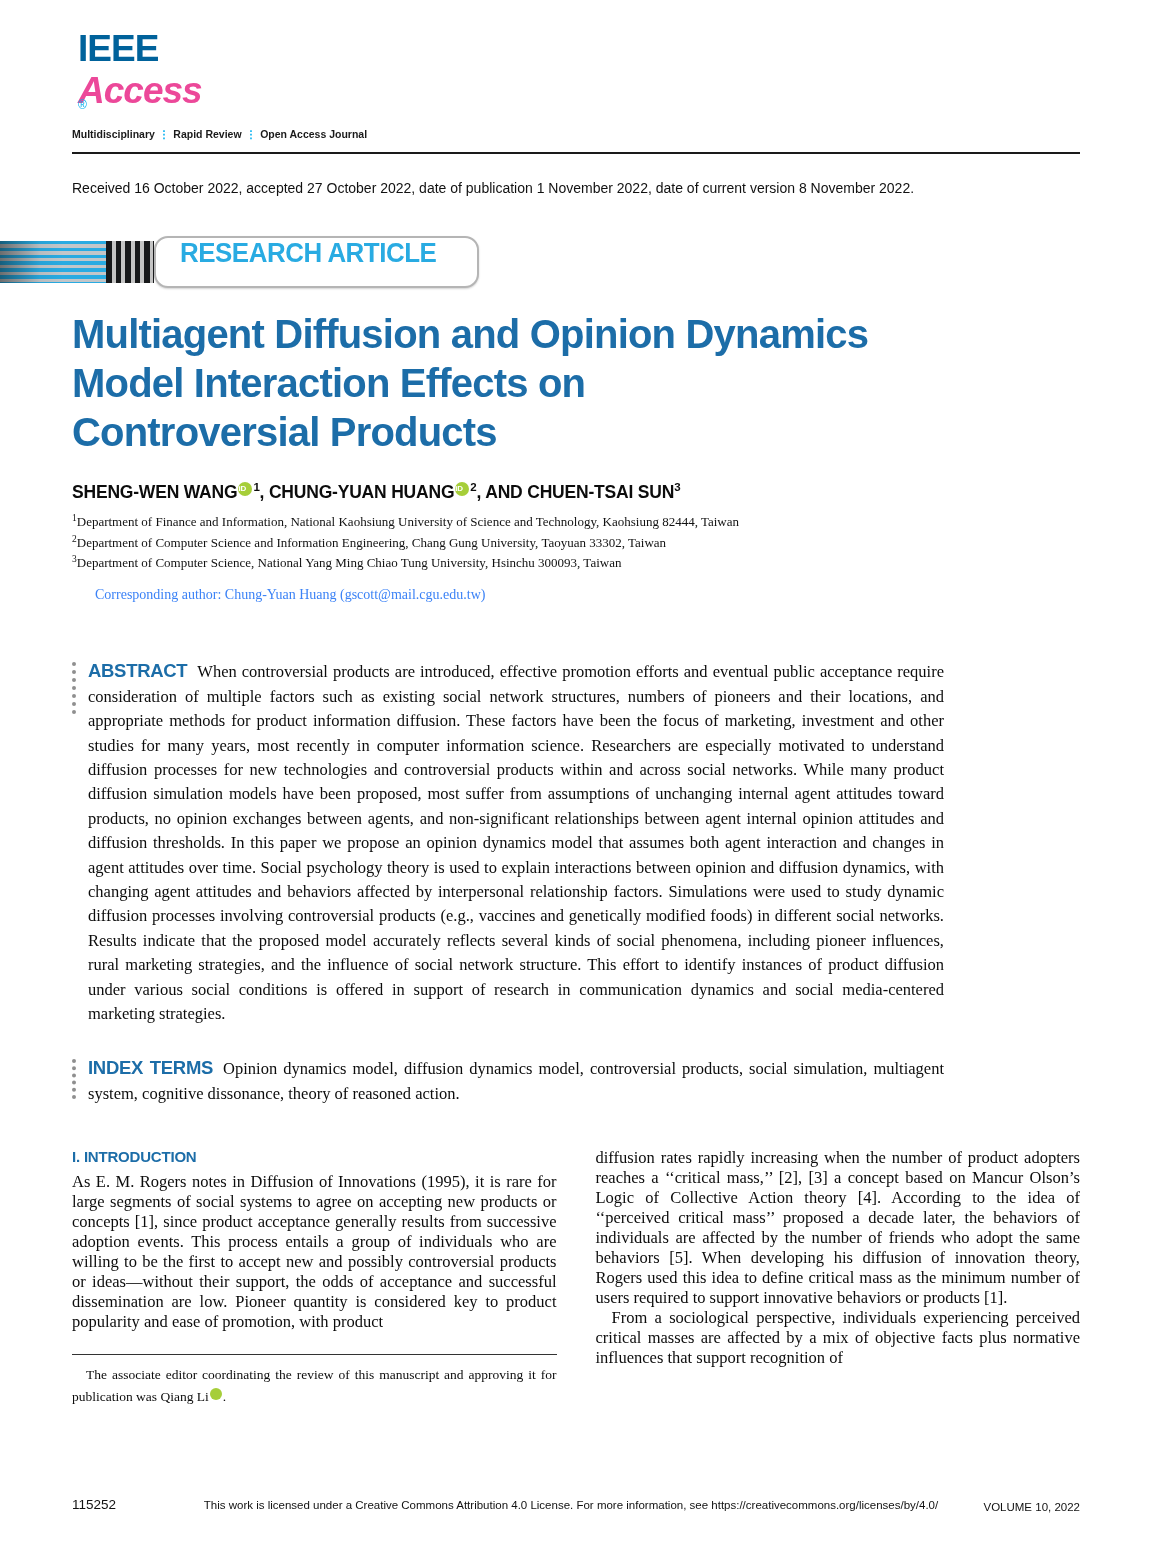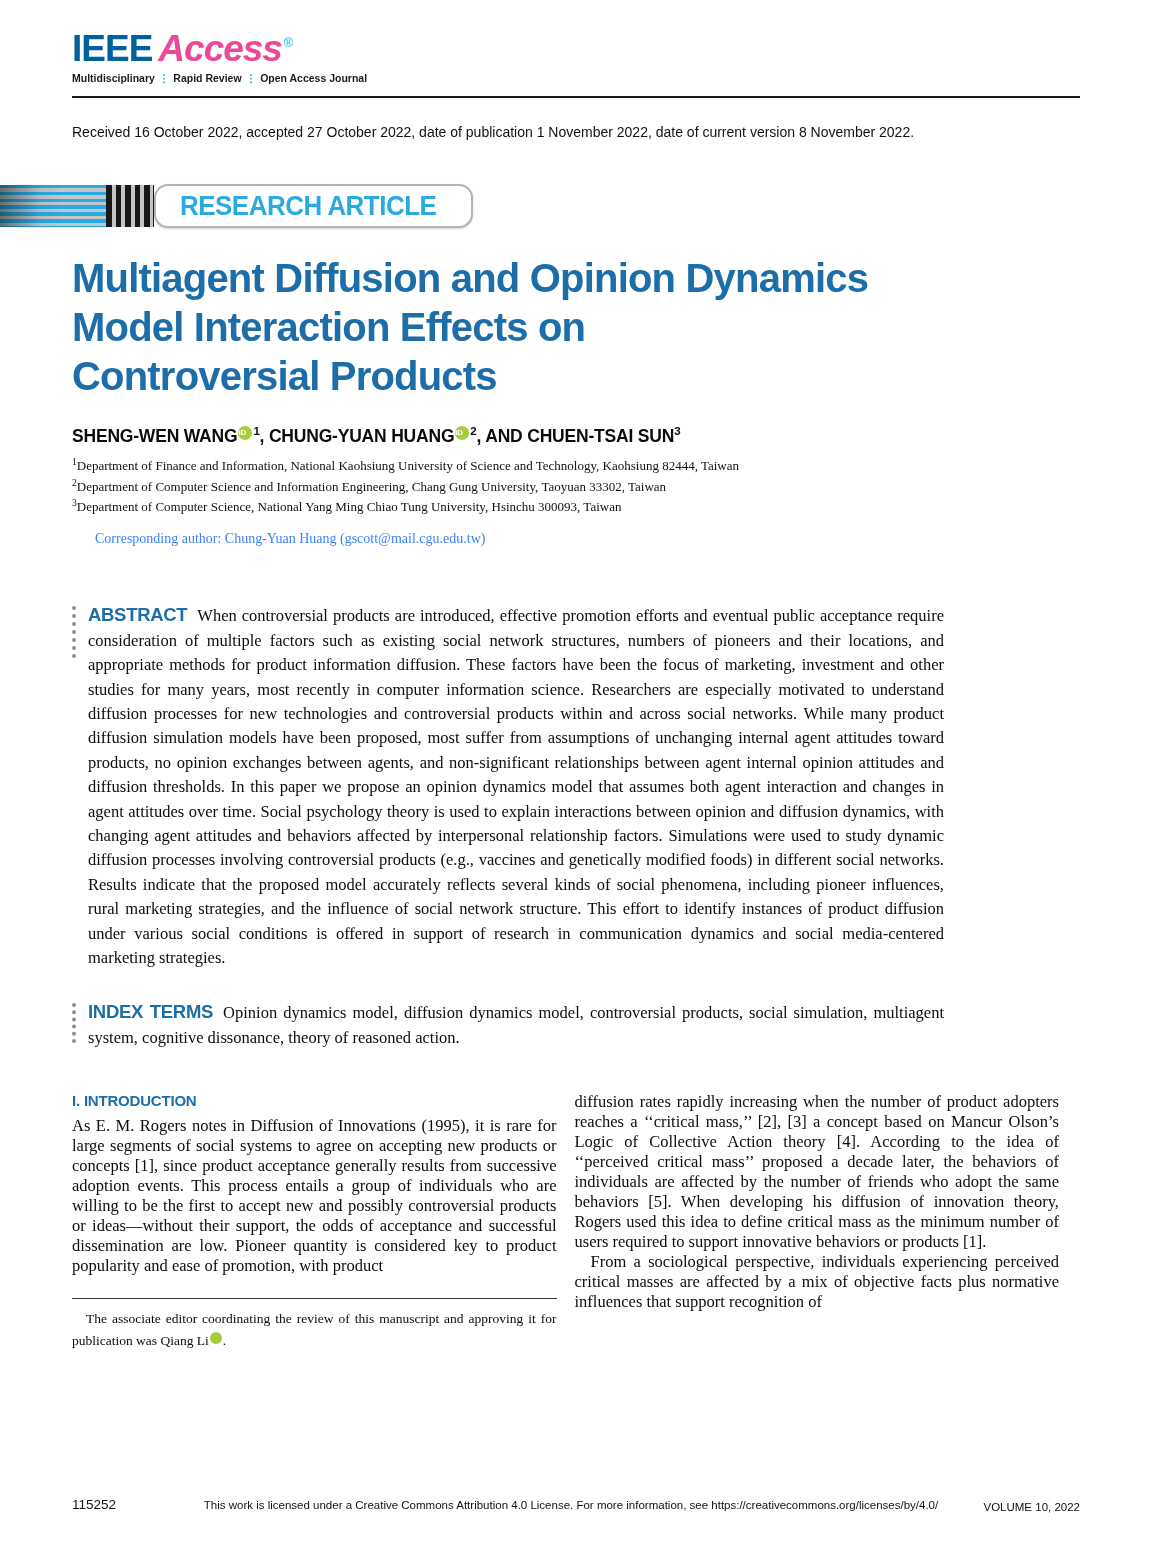--- a/index.html
+++ b/index.html
@@ -10,21 +10,21 @@
     margin:0 auto;
     background:#ffffff;
     font-family:"Liberation Serif", serif;
     color:#111111;
     overflow:hidden;
   }
   .content { padding:0 72px; }
 
   
   .logo-block { padding-top:28px; }
-  .logo-line { display:flex; align-items:baseline; font-family:"Liberation Sans", sans-serif; }
+  .logo-line { display:flex; align-items:baseline; font-family:"Liberation Sans", sans-serif;flex-direction:column; }
   .logo-ieee { font-size:37px; font-weight:800; color:#00629B; letter-spacing:-1px; }
   .logo-access { font-size:37px; font-weight:700; font-style:italic; color:#ec4899; letter-spacing:-1px; margin-left:6px; }
   .logo-reg { font-size:12px; color:#00AEEF; margin-left:2px; transform:translateY(-14px); }
   .logo-tagline { margin-top:2px; font-family:"Liberation Sans", sans-serif; font-size:10.5px; font-weight:700; color:#1a1a1a; }
   .logo-tagline .sep { color:#00AEEF; font-weight:700; padding:0 4px; }
   .top-rule { margin-top:12px; border-bottom:2px solid #1a1a1a; }
 
   
   .received { margin-top:26px; font-family:"Liberation Sans", sans-serif; font-size:14px; color:#111; }
   .doi { margin-top:11px; font-size:13.5px; font-style:italic; color:#111; }
@@ -36,27 +36,27 @@
     background:
       linear-gradient(90deg, rgba(0,0,0,0.45) 0%, rgba(0,0,0,0.05) 38%, rgba(255,255,255,0) 60%),
       repeating-linear-gradient(180deg, #29ABE2 0px, #29ABE2 3.5px, #c2c6c9 3.5px, #c2c6c9 6.8px);
   }
   .deco-bars {
     width:48px; height:42px; flex:none; margin-left:-42px; transform:translateX(42px);
     background:repeating-linear-gradient(90deg, #17181a 0px, #17181a 5.5px, #c4c4c4 5.5px, #c4c4c4 9.5px);
   }
   .badge-pill {
     margin-left:42px;
-    height:44px;
-    display:flex; align-items:center;
+    height:52px;
+    display:flex; align-items:flex-start;
     background:#ffffff;
     border:2px solid #b5b5b5;
     border-radius:14px;
     box-shadow:0 1px 2px rgba(0,0,0,0.18);
-    padding:0 24px 0 24px;
+    padding:0 30px 0 24px;
   }
   .badge-label {
     font-family:"Liberation Sans", sans-serif;
     font-size:27px; font-weight:800; color:#29ABE2;
     letter-spacing:-0.5px; transform:scaleX(0.96); transform-origin:left center;
     white-space:nowrap;
   }
 
   
   .title { margin-top:26px; font-family:"Liberation Sans", sans-serif; font-weight:800; font-size:40px; line-height:49px; color:#1C6DA8; letter-spacing:-0.8px; }
@@ -81,21 +81,21 @@
     border-left:4px dotted #8f8f8f;
   }
   .abstract-block { margin-top:56px; }
   .abstract-block::before { height:52px; }
   .index-block { margin-top:30px; }
   .index-block::before { height:40px; }
   .block-label { font-family:"Liberation Sans", sans-serif; font-weight:800; color:#1C6DA8; font-size:18.5px; letter-spacing:-0.3px; padding-right:10px; }
   .block-body { font-size:16.5px; line-height:24.4px; text-align:justify; color:#0c0c0c; }
 
   
-  .columns { margin-top:42px; display:flex; gap:18px; }
+  .columns { margin-top:42px; display:flex; gap:39px; }
   .col { width:484.5px; flex:none; }
   .sec-heading { font-family:"Liberation Sans", sans-serif; font-weight:800; font-size:15px; color:#1C6DA8; letter-spacing:-0.2px; margin-bottom:7px; }
   .body-par { font-size:16.5px; line-height:20px; text-align:justify; color:#0c0c0c; }
   .body-par.indent { text-indent:16px; }
   .footnote-sep { margin-top:22px; border-bottom:1px solid #333; width:100%; }
   .footnote { margin-top:9px; font-size:13.5px; line-height:22px; text-align:justify; color:#0c0c0c; text-indent:14px; }
   .footnote .orcid { width:12px; height:12px; line-height:12px; font-size:7px; }
 
   
   .footer {

